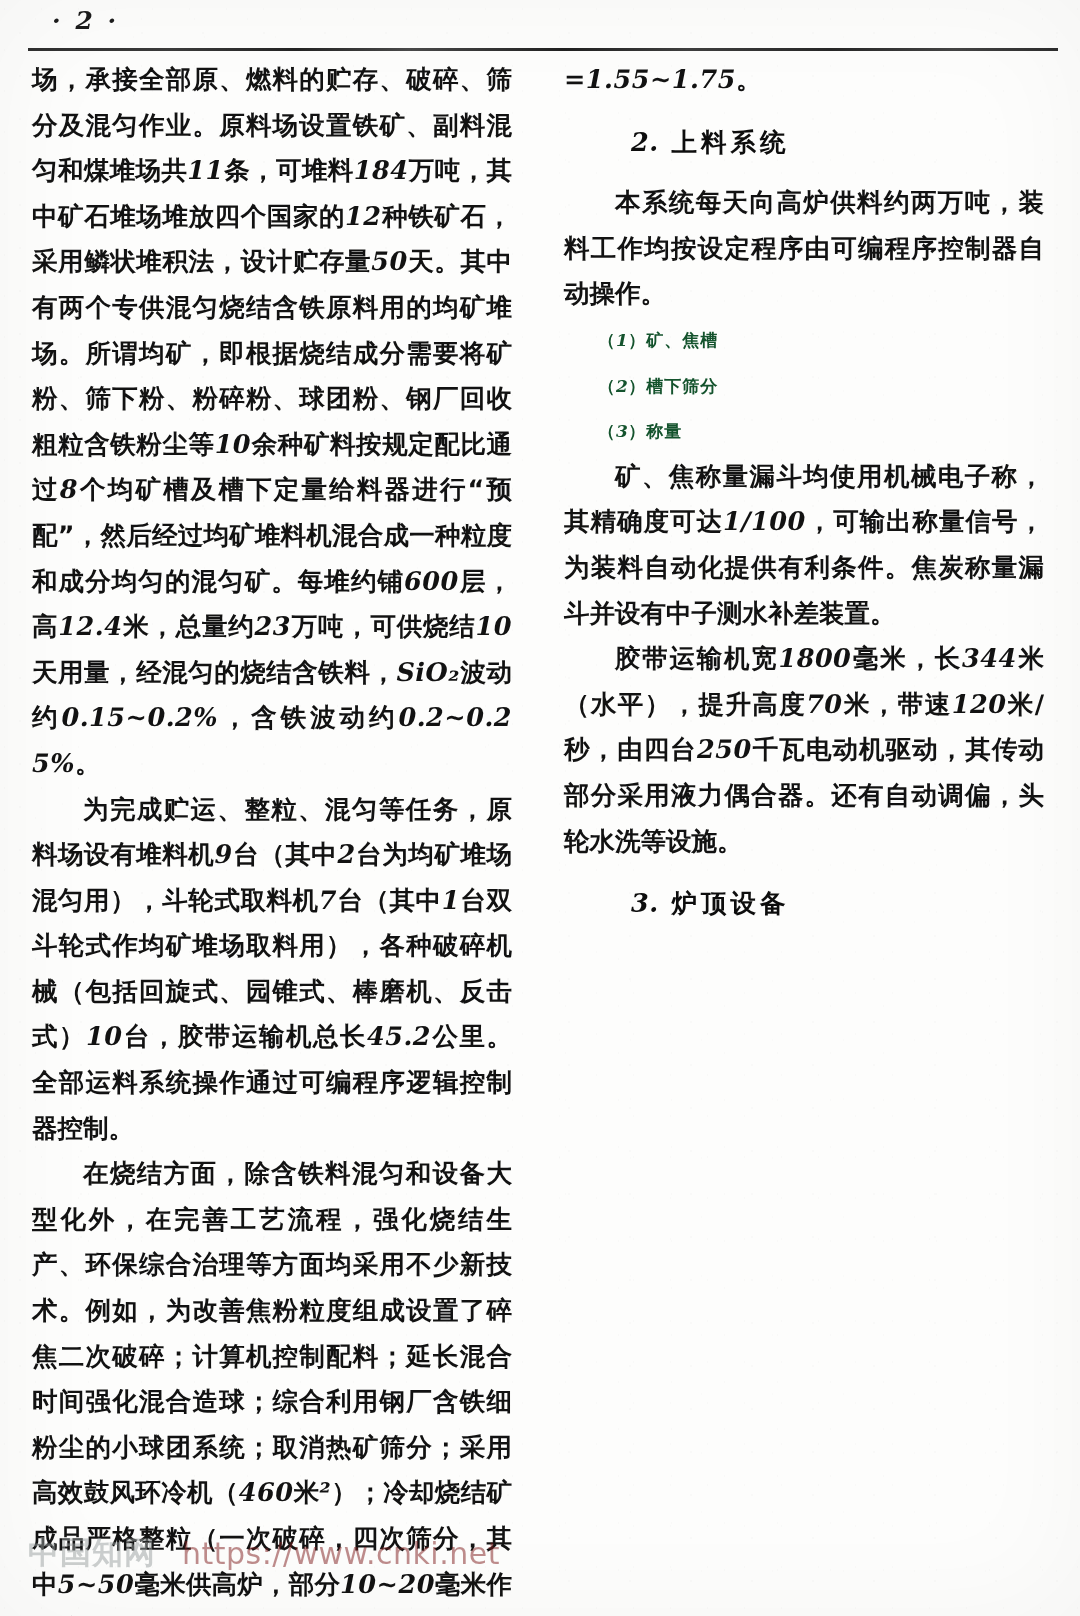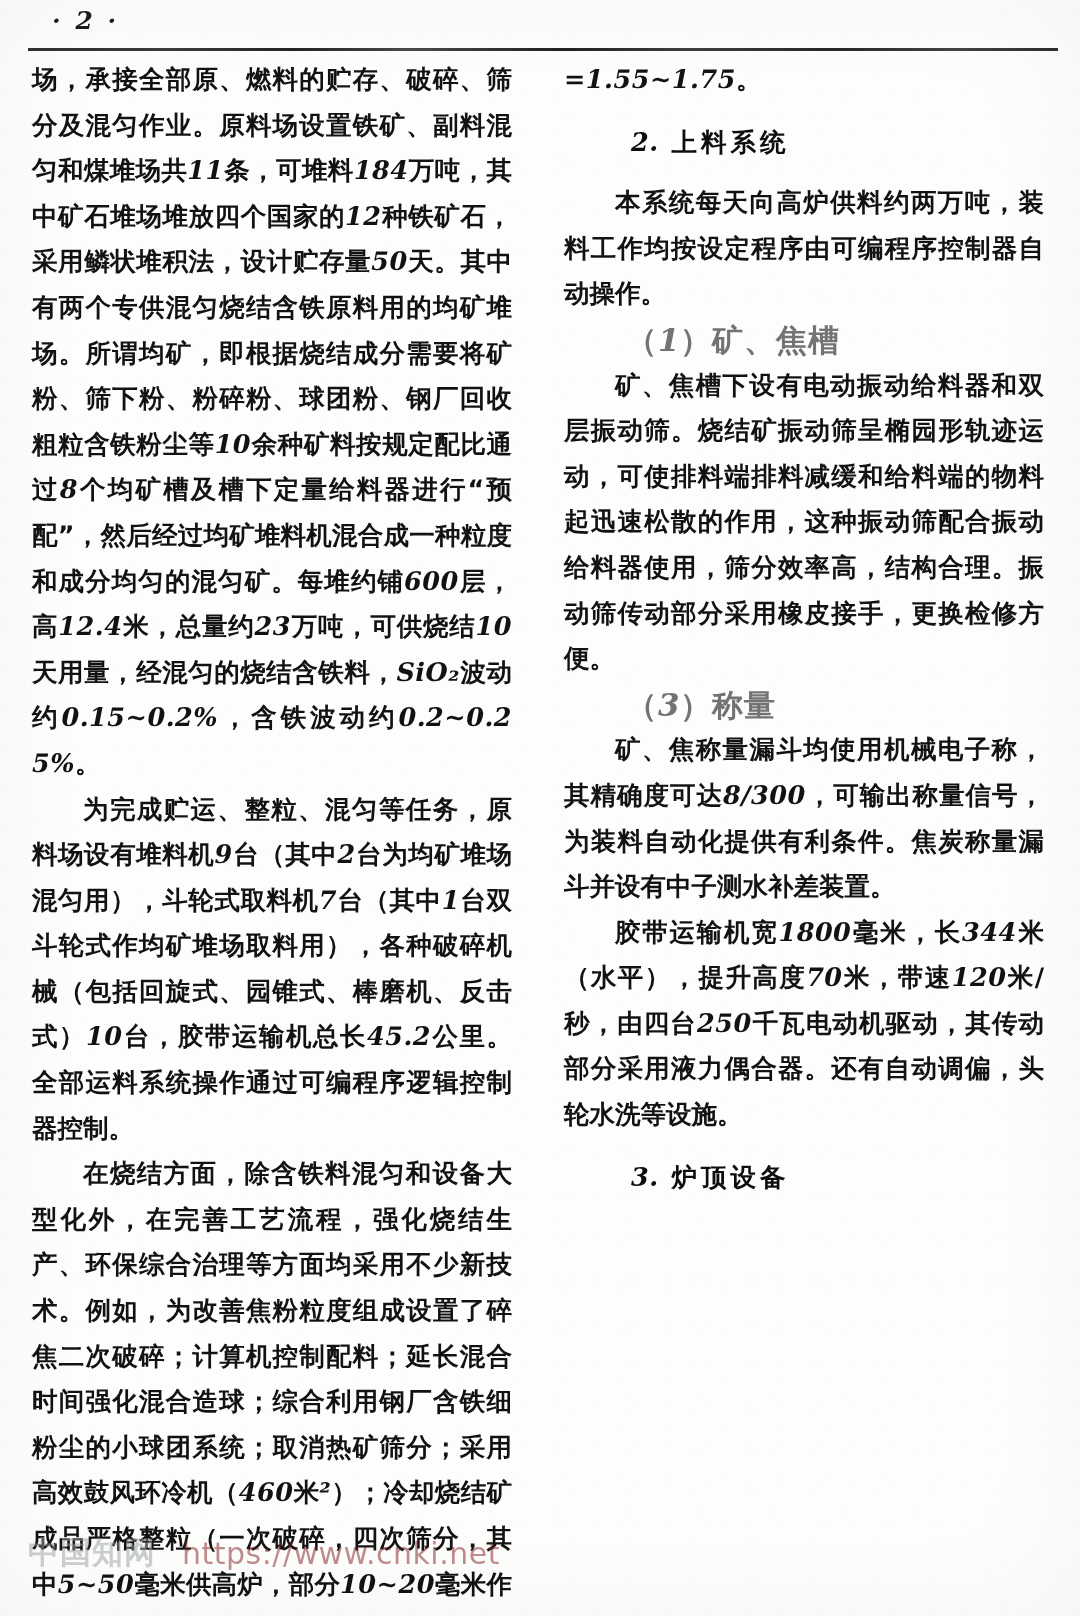--- a/index.html
+++ b/index.html
@@ -98,24 +98,24 @@
     font-weight: 700;
     color: #0d0d0d;
     text-indent: 2em;
     letter-spacing: 4px;
   }
 
   
   .subheading {
     margin: 0;
     font-family: "DejaVu Sans", "Liberation Sans", sans-serif;
-    font-size: 31px;
+    font-size: 17px;
     line-height: 45.6px;
     font-weight: 600;
-    color: #737373;
+    color: #14532d;
     text-indent: 2em;
     letter-spacing: 1px;
   }
 
   
   .num {
     font-family: "DejaVu Serif", "Liberation Serif", serif;
     font-style: italic;
     font-weight: 700;
     letter-spacing: 0.5px;
@@ -181,23 +181,23 @@
     <div class="column" id="col-left">
         <p class="para">场，承接全部原、燃料的贮存、破碎、筛分及混匀作业。原料场设置铁矿、副料混匀和煤堆场共<span class="num">11</span>条，可堆料<span class="num">184</span>万吨，其中矿石堆场堆放四个国家的<span class="num">12</span>种铁矿石，采用鳞状堆积法，设计贮存量<span class="num">50</span>天。其中有两个专供混匀烧结含铁原料用的均矿堆场。所谓均矿，即根据烧结成分需要将矿粉、筛下粉、粉碎粉、球团粉、钢厂回收粗粒含铁粉尘等<span class="num">10</span>余种矿料按规定配比通过<span class="num">8</span>个均矿槽及槽下定量给料器进行“预配”，然后经过均矿堆料机混合成一种粒度和成分均匀的混匀矿。每堆约铺<span class="num">600</span>层，高<span class="num">12.4</span>米，总量约<span class="num">23</span>万吨，可供烧结<span class="num">10</span>天用量，经混匀的烧结含铁料，<span class="num">SiO₂</span>波动约<span class="num">0.15~0.2%</span>，含铁波动约<span class="num">0.2~0.25%</span>。</p>
         <p class="para indent">为完成贮运、整粒、混匀等任务，原料场设有堆料机<span class="num">9</span>台（其中<span class="num">2</span>台为均矿堆场混匀用），斗轮式取料机<span class="num">7</span>台（其中<span class="num">1</span>台双斗轮式作均矿堆场取料用），各种破碎机械（包括回旋式、园锥式、棒磨机、反击式）<span class="num">10</span>台，胶带运输机总长<span class="num">45.2</span>公里。全部运料系统操作通过可编程序逻辑控制器控制。</p>
         <p class="para indent">在烧结方面，除含铁料混匀和设备大型化外，在完善工艺流程，强化烧结生产、环保综合治理等方面均采用不少新技术。例如，为改善焦粉粒度组成设置了碎焦二次破碎；计算机控制配料；延长混合时间强化混合造球；综合利用钢厂含铁细粉尘的小球团系统；取消热矿筛分；采用高效鼓风环冷机（<span class="num">460</span>米<span class="num">²</span>）；冷却烧结矿成品严格整粒（一次破碎，四次筛分，其中<span class="num">5~50</span>毫米供高炉，部分<span class="num">10~20</span>毫米作铺底料）；加生石灰、蛇纹石、硅砂作熔剂；密集点火，改进保温，加强燃烧控制；大风量、高负压、厚料层、低炭操作以及废气净化和余热利用等。最终供给高炉的烧结矿质量为：含铁， ，&lt;毫米粉末&lt;，还原粉化指数（），转鼓指数（），</p>
       </div>
     <div class="column" id="col-right">
         <p class="para"><span class="num">=1.55~1.75</span>。</p>
         <p class="heading"><span class="num">2.</span> 上料系统</p>
         <p class="para indent">本系统每天向高炉供料约两万吨，装料工作均按设定程序由可编程序控制器自动操作。</p>
         <p class="subheading">（<span class="num">1</span>）矿、焦槽</p>
-        <p class="para indent">矿、焦槽下设有电动振动给料器和双层振动筛。烧结矿振动筛呈椭园形轨迹运动，可使排料端排料减缓和给料端的物料起迅速松散的作用，这种振动筛配合振动给料器使用，筛分效率高，结构合理。振动筛传动部分采用橡皮接手，更换检修方便。</p>
+        <p class="subheading">（<span class="num">2</span>）槽下筛分</p>
         <p class="subheading">（<span class="num">3</span>）称量</p>
-        <p class="para indent">矿、焦称量漏斗均使用机械电子称，其精确度可达<span class="num">8/300</span>，可输出称量信号，为装料自动化提供有利条件。焦炭称量漏斗并设有中子测水补差装置。</p>
+        <p class="para indent">矿、焦称量漏斗均使用机械电子称，其精确度可达<span class="num">1/100</span>，可输出称量信号，为装料自动化提供有利条件。焦炭称量漏斗并设有中子测水补差装置。</p>
         <p class="para indent">胶带运输机宽<span class="num">1800</span>毫米，长<span class="num">344</span>米（水平），提升高度<span class="num">70</span>米，带速<span class="num">120</span>米/秒，由四台<span class="num">250</span>千瓦电动机驱动，其传动部分采用液力偶合器。还有自动调偏，头轮水洗等设施。</p>
         <p class="heading"><span class="num">3.</span> 炉顶设备</p>
       </div>
   </div>
 
   <div id="watermark">
     <span id="watermark-logo">中国知网</span>
     <span id="watermark-url">https://www.cnki.net</span>
   </div>
 

